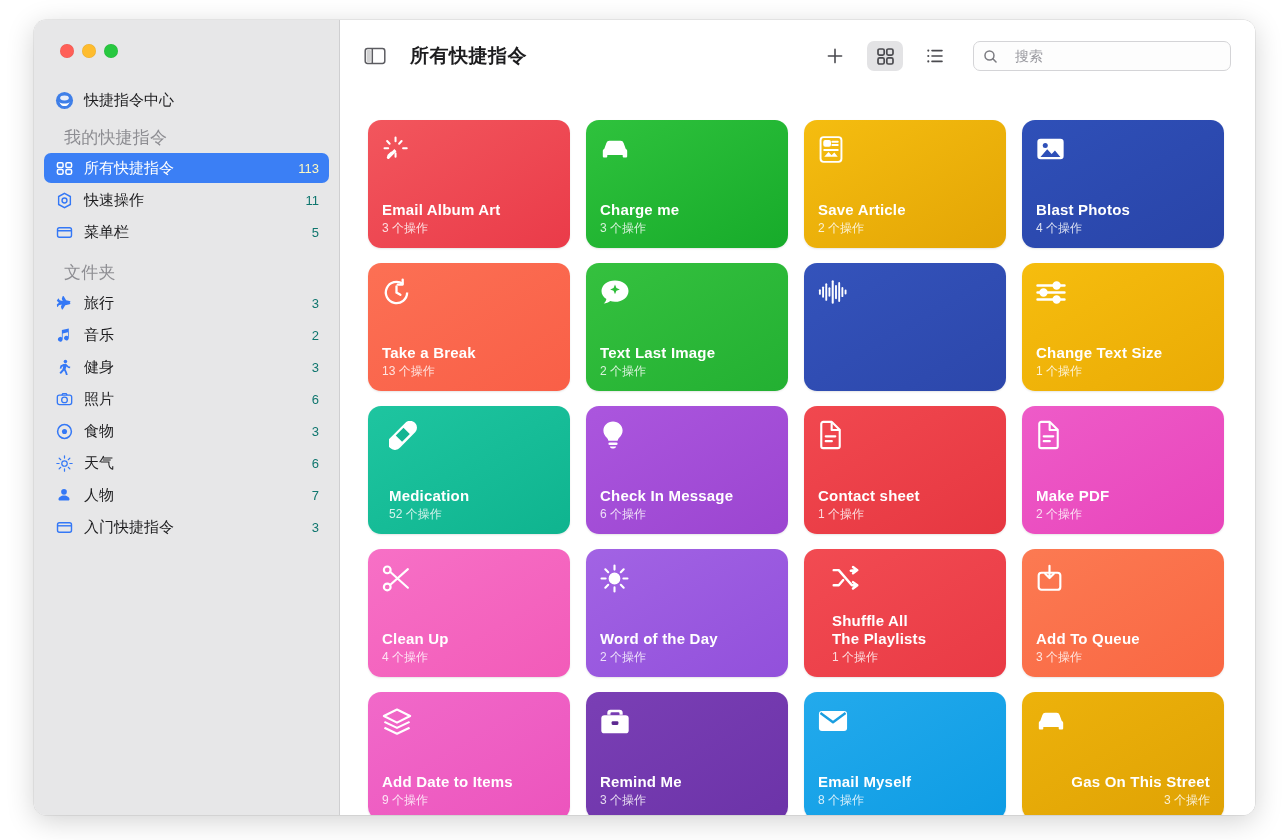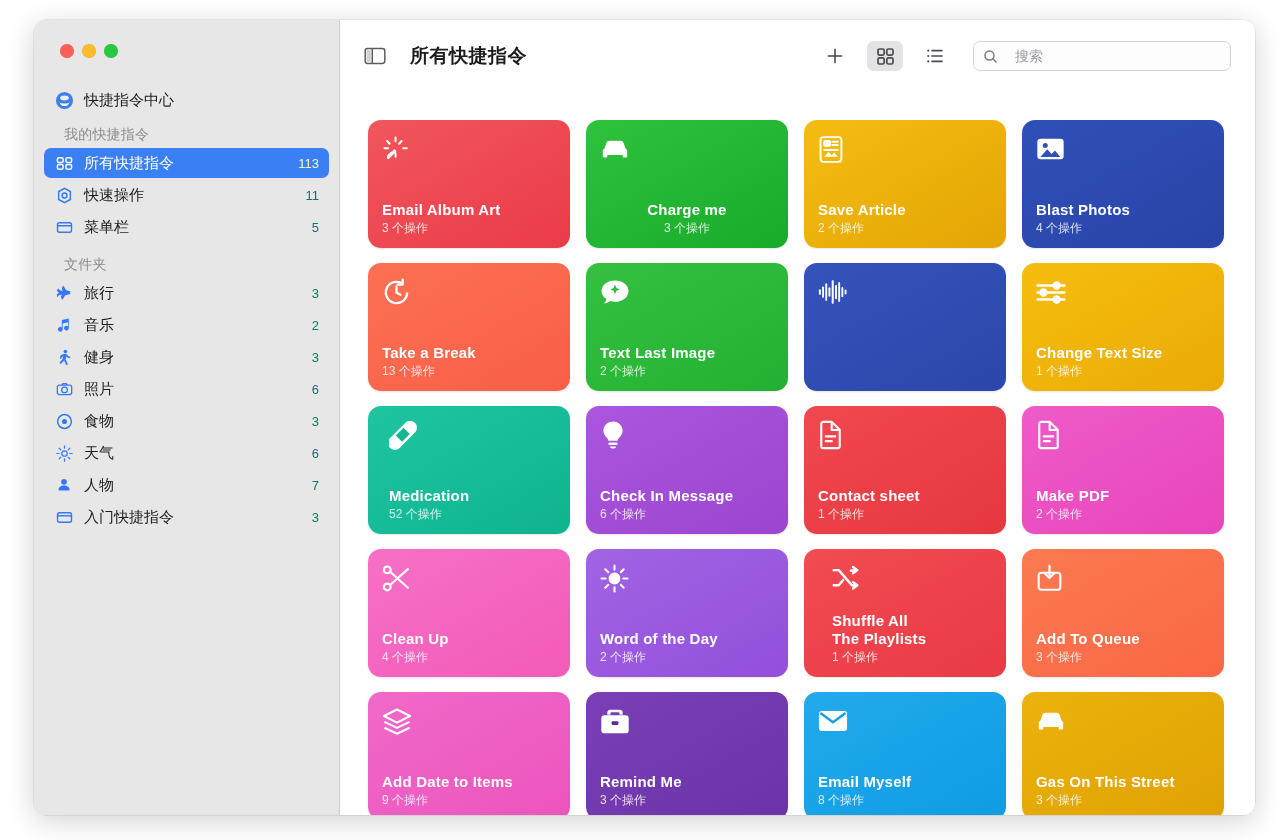--- a/index.html
+++ b/index.html
@@ -60,21 +60,21 @@
   .side-row .lbl { flex: 1 1 auto; white-space: nowrap; }
   .side-row .cnt { color: #0f766e; font-size: 13px; }
   .side-row.selected {
     background: #3b7ff5;
     color: #ffffff;
   }
   .side-row.selected .ico { color: #ffffff; }
   .side-row.selected .cnt { color: #fef9c3; }
 
   .side-header {
-    font-size: 14px;
+    font-size: 17px;
     color: #8d8d92;
     padding: 12px 20px 4px 20px;
     letter-spacing: .2px;
   }
   .hub-row { padding-top: 6px; }
 
   
   #main {
     flex: 1 1 auto;
     background: #ffffff;
@@ -384,21 +384,21 @@
                 <path d="M14 2.5v4M14 19v3.5M5.3 6.2l2.6 2.8M20.3 6.2l-2.6 2.8M2.6 13.6h3.8M21.8 13.6h3.8M6.6 21.2l3-3"></path>
               </g>
               <path d="M12.8 14.6l2.2 2.2-7.4 7.4a1.5 1.5 0 01-2.2-2.2z"></path>
             </svg>
           </div>
           <div class="c-txt">
             <div class="c-name">Email Album Art</div>
             <div class="c-sub">3 个操作</div>
           </div>
         </div>
-        <div class="card" style="background: linear-gradient(150deg, rgb(47, 194, 61), rgb(23, 171, 42)); text-align: center;">
+        <div class="card" style="background: linear-gradient(150deg, rgb(47, 194, 61), rgb(23, 171, 42));">
           <div class="glyph">
             <svg width="30" height="28" viewBox="0 0 32 28" fill="currentColor">
               <path d="M4.6 13.6l2.2-6.1A3.4 3.4 0 0110 5.2h12a3.4 3.4 0 013.2 2.3l2.2 6.1c1 .4 1.6 1.4 1.6 2.5v5.5c0 .8-.6 1.4-1.4 1.4h-2c-.8 0-1.4-.6-1.4-1.4v-1.3H7.8v1.3c0 .8-.6 1.4-1.4 1.4h-2c-.8 0-1.4-.6-1.4-1.4v-5.5c0-1.1.6-2.1 1.6-2.5z"></path>
               <path d="M9.6 8.6h12.8l1.6 4.6H8z" fill="#fff" opacity=".0"></path>
               <circle cx="16" cy="9.6" r="2.6" fill="#fff" opacity=".0"></circle>
             </svg>
           </div>
           <div class="c-txt">
             <div class="c-name">Charge me</div>
             <div class="c-sub">3 个操作</div>
@@ -617,21 +617,21 @@
             <svg width="30" height="24" viewBox="0 0 32 24" fill="currentColor">
               <rect x="1" y="1.4" width="30" height="21.2" rx="3.2"></rect>
               <path d="M2.6 3.4L16 13.4 29.4 3.4" fill="none" stroke="#1a9ee0" stroke-width="2.6" stroke-linejoin="round"></path>
             </svg>
           </div>
           <div class="c-txt">
             <div class="c-name">Email Myself</div>
             <div class="c-sub">8 个操作</div>
           </div>
         </div>
-        <div class="card" style="background: linear-gradient(150deg, rgb(237, 178, 11), rgb(223, 162, 4));">
+        <div class="card" style="background: linear-gradient(150deg, rgb(237, 178, 11), rgb(223, 162, 4)); text-align: right;">
           <div class="glyph">
             <svg width="30" height="28" viewBox="0 0 32 28" fill="currentColor">
               <path d="M4.6 13.6l2.2-6.1A3.4 3.4 0 0110 5.2h12a3.4 3.4 0 013.2 2.3l2.2 6.1c1 .4 1.6 1.4 1.6 2.5v5.5c0 .8-.6 1.4-1.4 1.4h-2c-.8 0-1.4-.6-1.4-1.4v-1.3H7.8v1.3c0 .8-.6 1.4-1.4 1.4h-2c-.8 0-1.4-.6-1.4-1.4v-5.5c0-1.1.6-2.1 1.6-2.5z"></path>
               <path d="M9.6 8.6h12.8l1.6 4.6H8z" fill="#fff" opacity=".0"></path>
               <circle cx="16" cy="9.6" r="2.6" fill="#fff" opacity=".0"></circle>
             </svg>
           </div>
           <div class="c-txt">
             <div class="c-name">Gas On This Street</div>
             <div class="c-sub">3 个操作</div>

